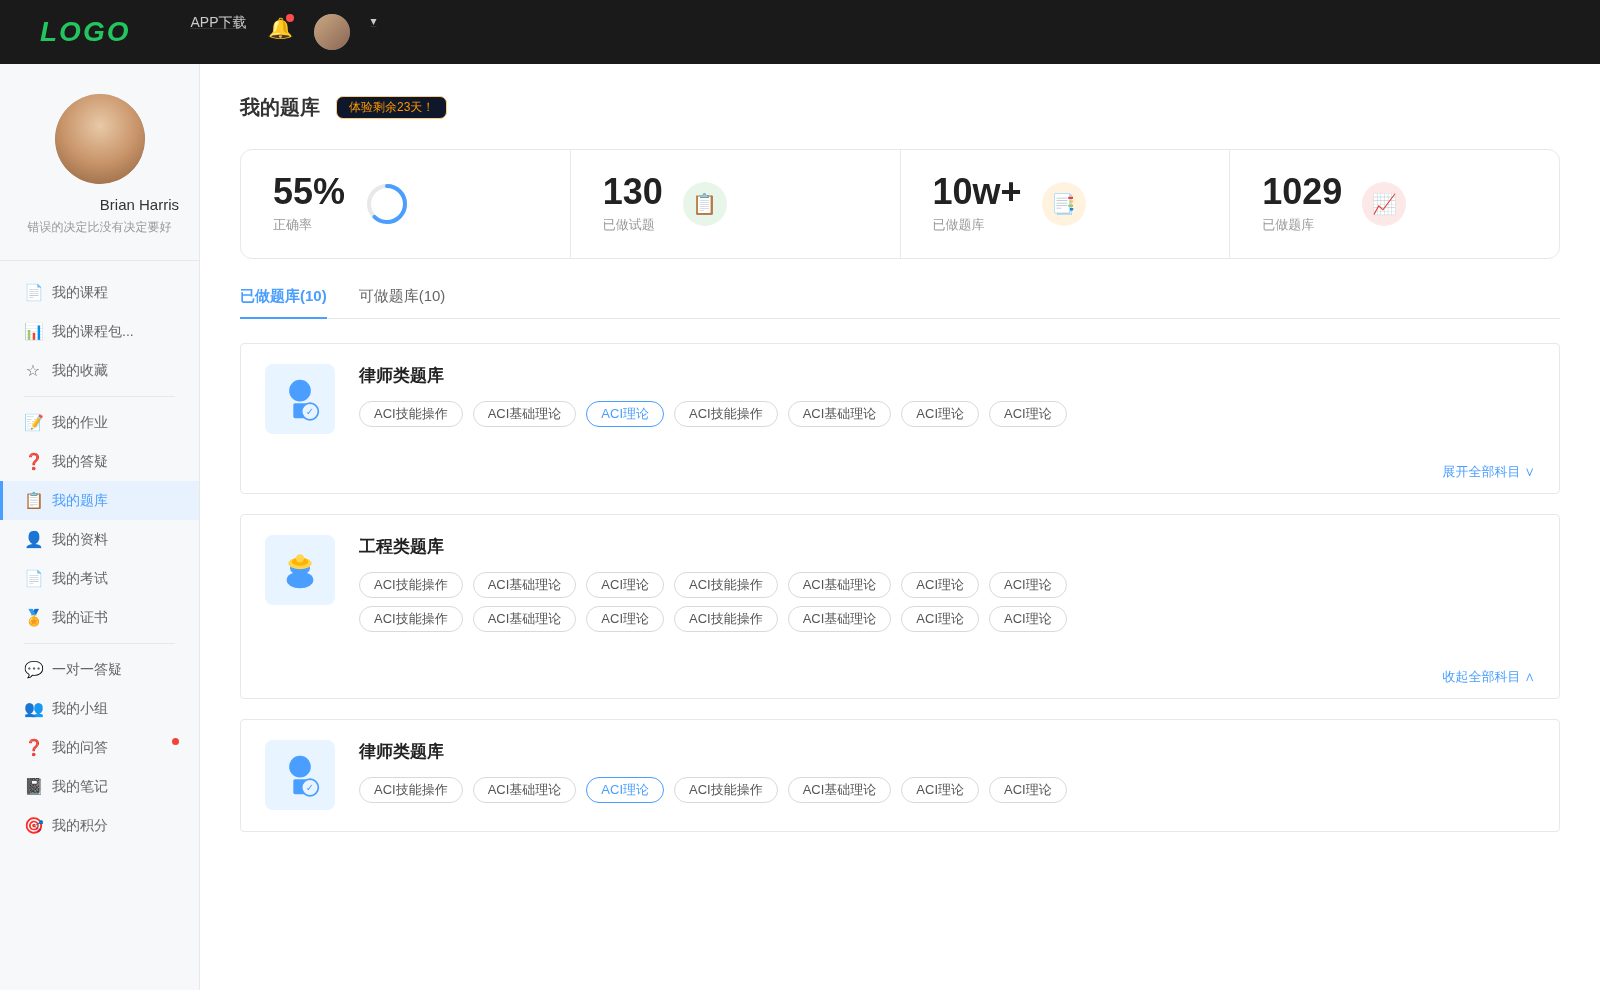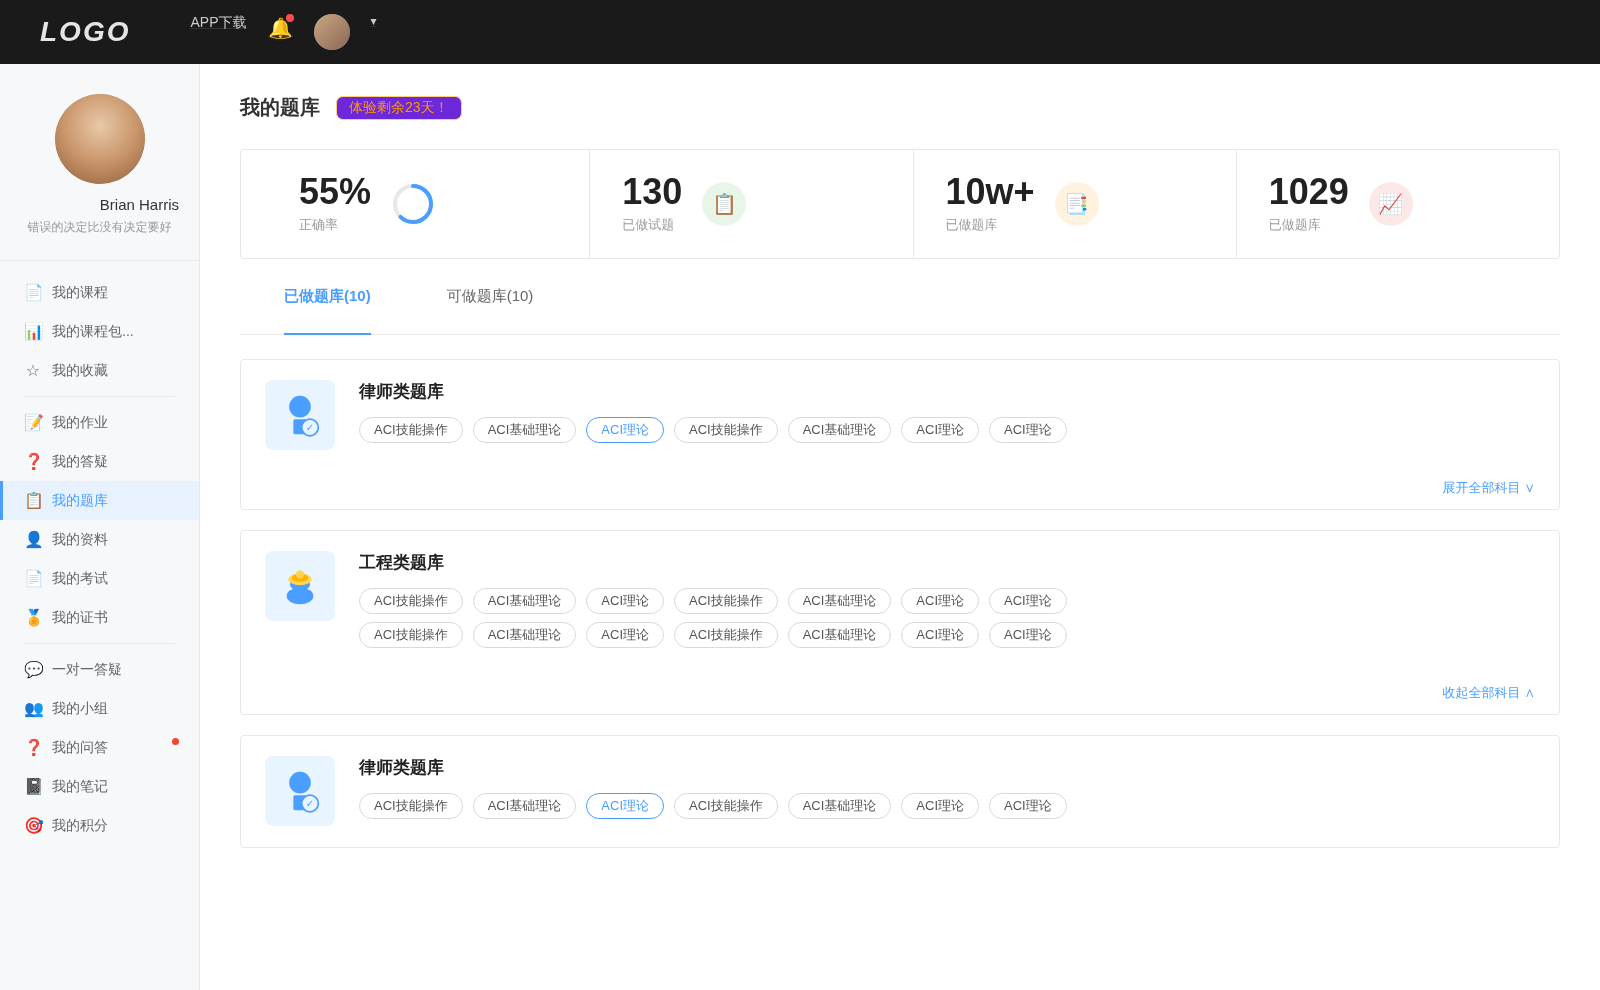--- a/index.html
+++ b/index.html
@@ -8,21 +8,21 @@
     
     .navbar {
       background: #1a1a1a;
       height: 64px;
       display: flex;
       align-items: center;
       padding: 0 40px;
       position: fixed; top: 0; left: 0; right: 0; z-index: 100;
     }
     .nav-logo {
-      color: #e5e5e5;
+      color: #22c55e;
       font-size: 28px;
       font-weight: 900;
       letter-spacing: 2px;
       margin-right: 60px;
       font-style: italic;
     }
     .nav-links {
       display: flex;
       gap: 36px;
       flex: 1;
@@ -170,35 +170,34 @@
       align-items: center;
       gap: 16px;
       margin-bottom: 28px;
     }
     .page-title {
       font-size: 20px;
       font-weight: 600;
       color: #333;
     }
     .trial-badge {
-      background: #6d28d9;
+      background: #0f172a;
       color: #ff9800;
       border: 1px solid #ffcc80;
       border-radius: 7px;
       padding: 2px 12px;
-      font-size: 14px;
+      font-size: 12px;
     }
 
     
     .stats-row {
       display: flex;
       border: 1px solid #e8e8e8;
-      border-radius: 4px;
+      border-radius: 12px;
       margin-bottom: 28px;
-      padding-left: 26px;
     }
     .stat-item {
       flex: 1;
       padding: 24px 32px;
       display: flex;
       align-items: center;
       gap: 20px;
       border-right: 1px solid #e8e8e8;
     }
     .stat-item:last-child { border-right: none; }
@@ -235,25 +234,24 @@
 
     
     .tabs-row {
       display: flex;
       gap: 32px;
       margin-bottom: 24px;
       border-bottom: 1px solid #e8e8e8;
     }
     .tab-item {
       font-size: 15px;
-      padding-bottom: 28px;
+      padding-bottom: 12px;
       cursor: pointer;
       color: #666;
       position: relative;
-      margin-left: 44px;
     }
     .tab-item.active {
       color: #4a9eff;
       font-weight: 600;
     }
     .tab-item.active::after {
       content: '';
       position: absolute;
       bottom: -1px; left: 0; right: 0;
       height: 2px;

